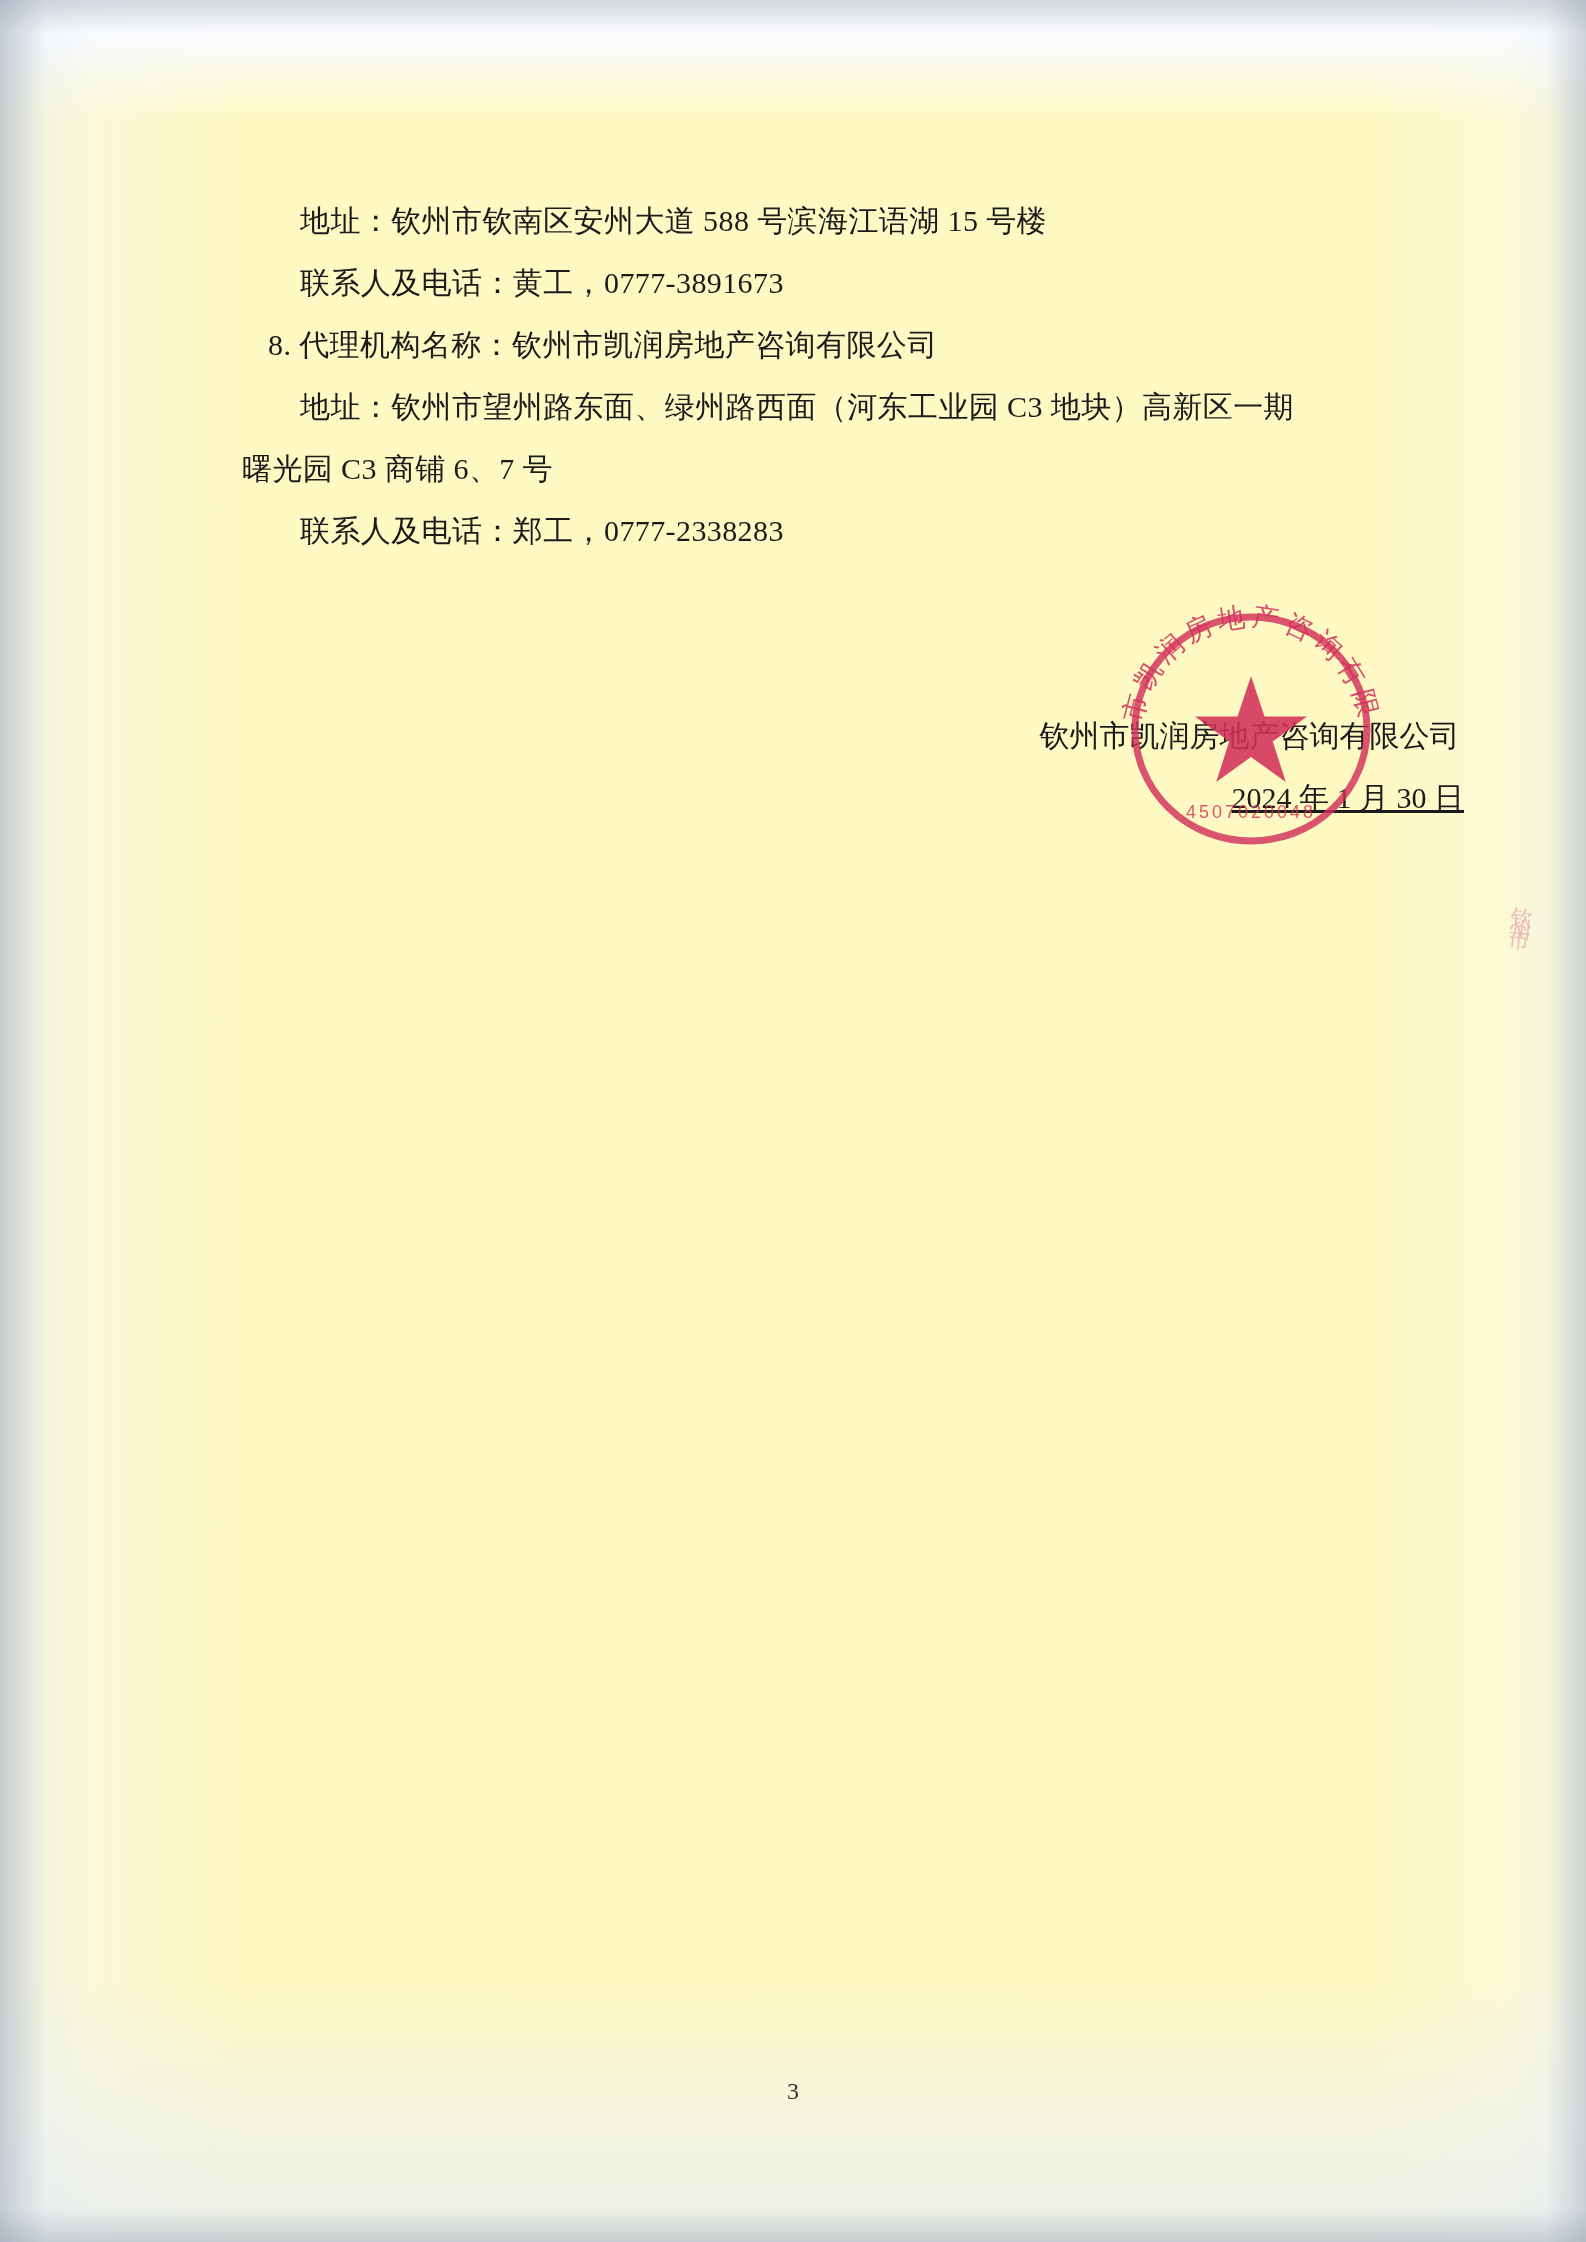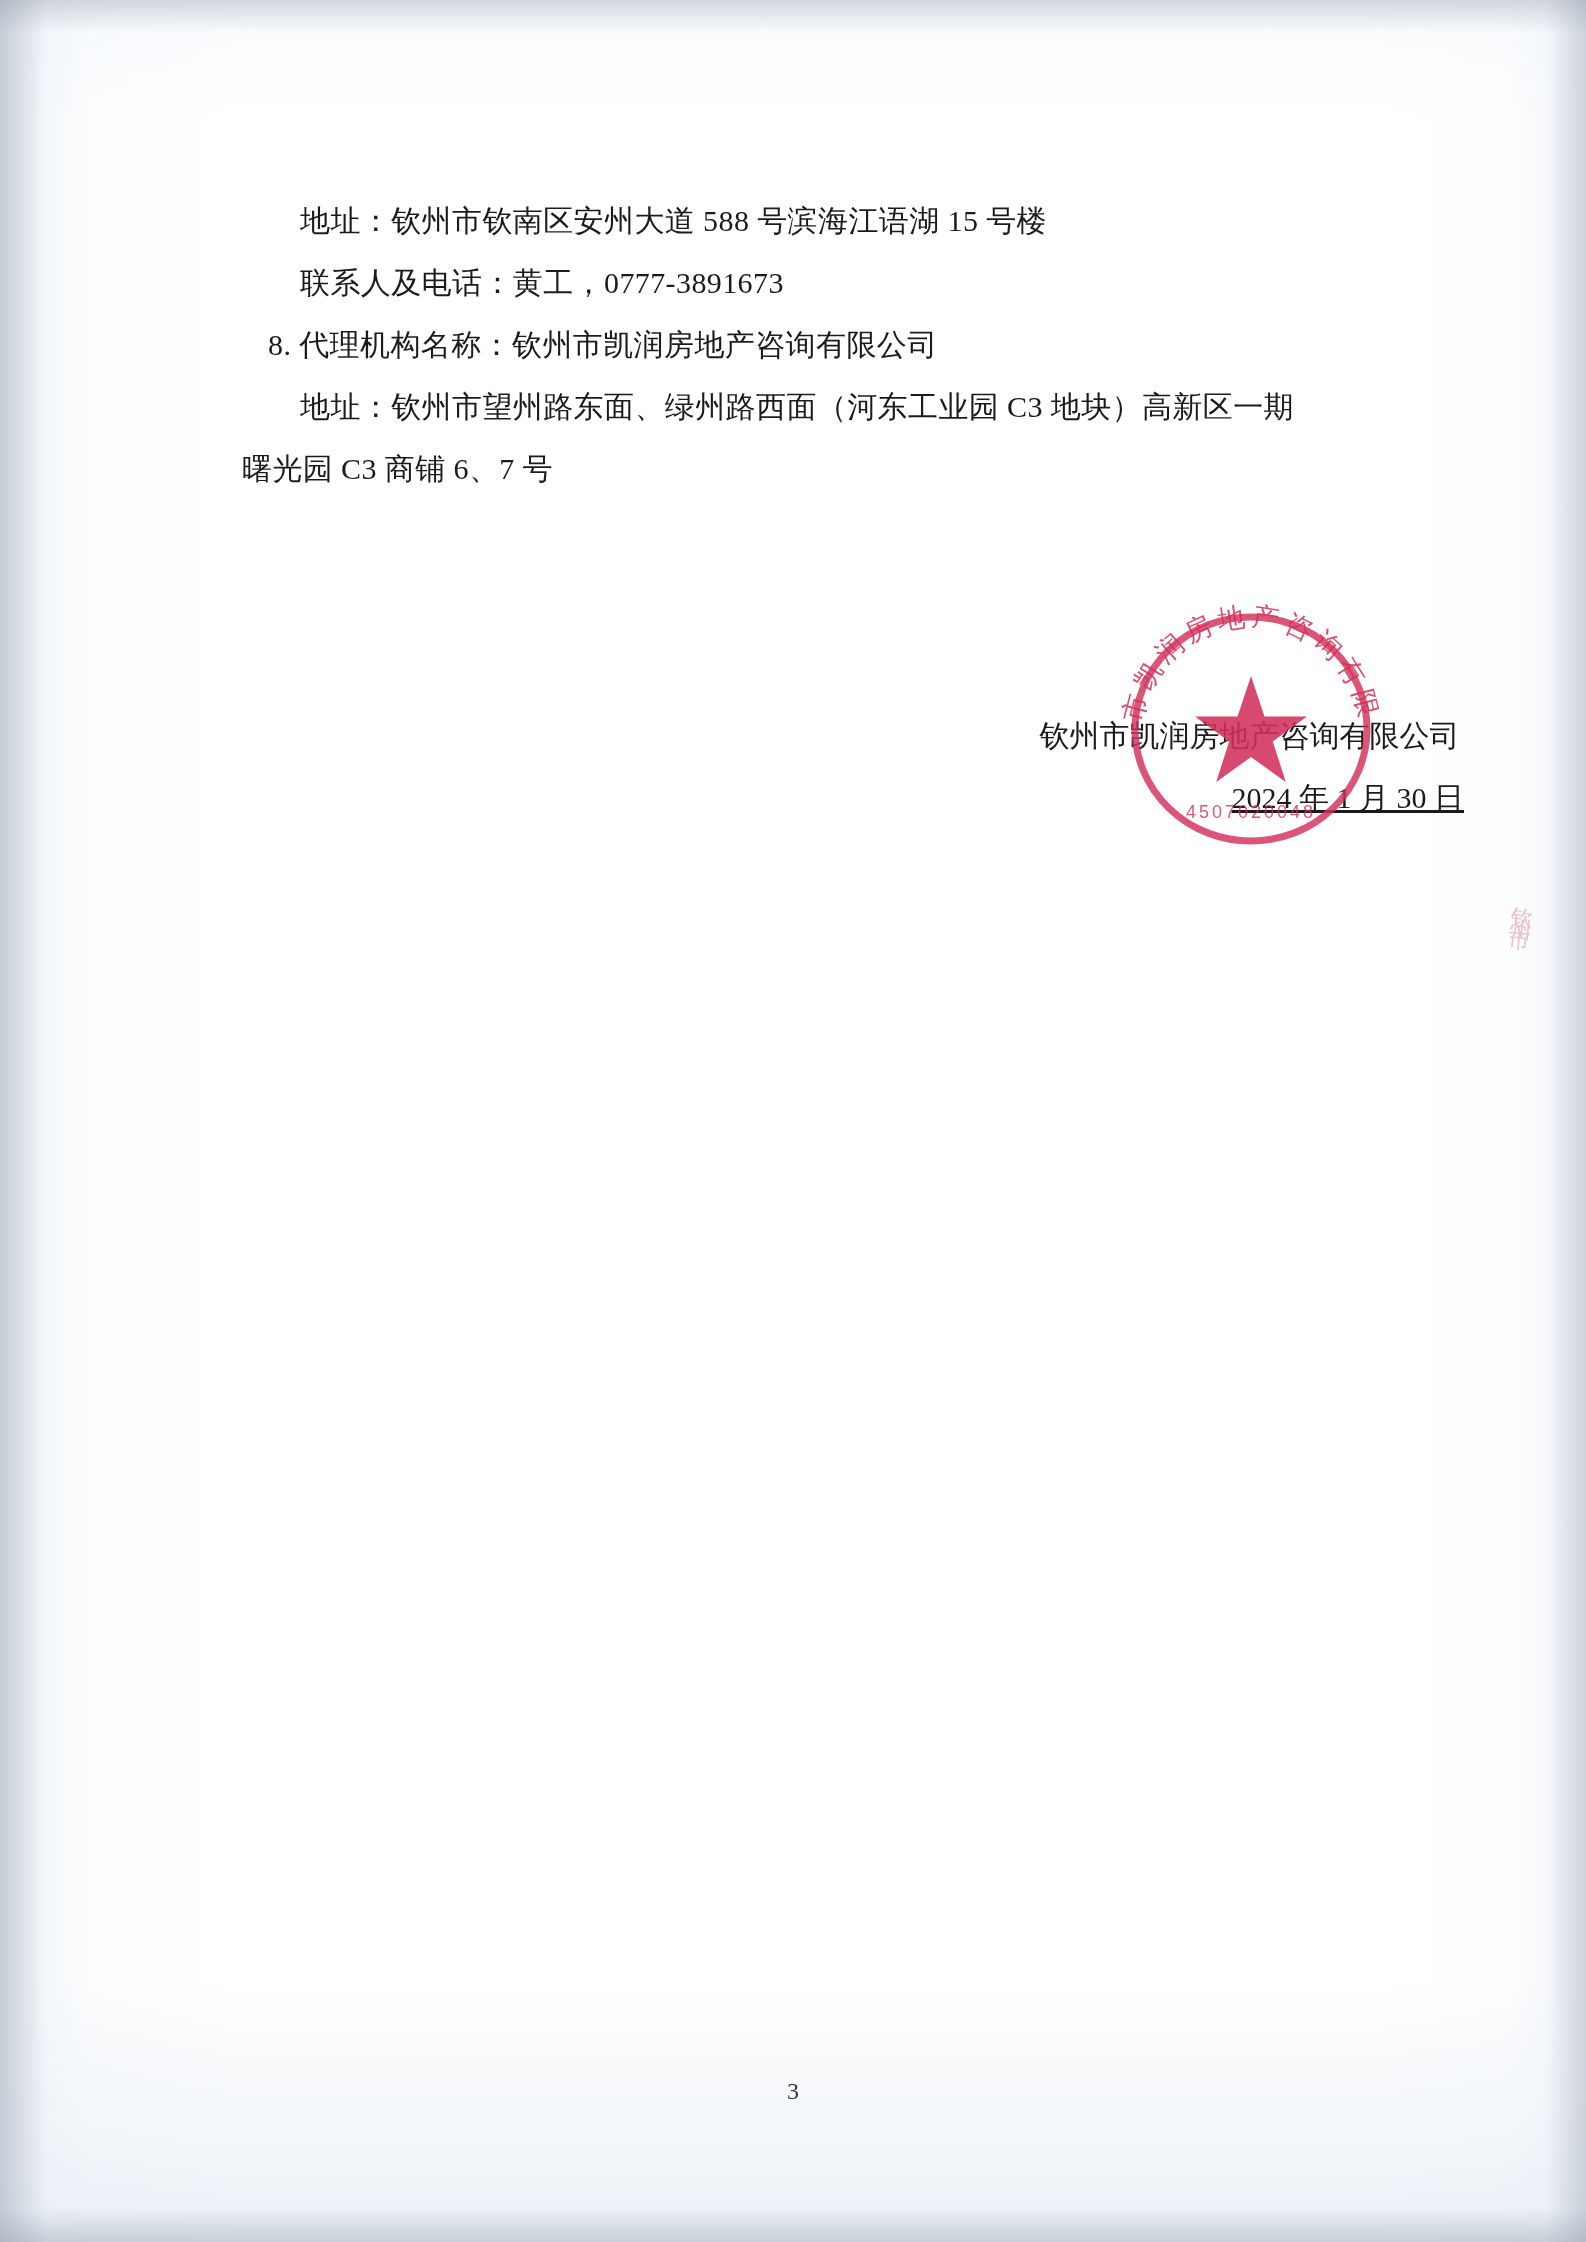--- a/index.html
+++ b/index.html
@@ -8,21 +8,21 @@
     background: #8e8e8e;
   }
   body {
     font-family: "Liberation Serif", "DejaVu Serif", serif;
   }
   .page {
     position: relative;
     width: 1586px;
     height: 2242px;
     margin: 0 auto;
-    background: #ffffff;
+    background: #fef9c3;
     overflow: hidden;
   }
   
   .scan-tint {
     position: absolute;
     inset: 0;
     background:
       linear-gradient(to right, rgba(232,238,245,0.75) 0px, rgba(245,248,252,0.35) 90px, rgba(255,255,255,0) 240px),
       linear-gradient(to left, rgba(236,241,247,0.7) 0px, rgba(248,250,253,0.3) 80px, rgba(255,255,255,0) 220px),
       linear-gradient(to bottom, rgba(255,255,255,1) 0px, rgba(250,252,254,1) 40px, rgba(255,255,255,0) 120px);
@@ -149,20 +149,21 @@
   <div class="edge-shadow-right"></div>
   <div class="edge-shadow-top"></div>
   <div class="edge-shadow-bottom"></div>
 
   <div class="content">
     <div class="para indent-1">地址：钦州市钦南区安州大道 588 号滨海江语湖 15 号楼</div>
     <div class="para indent-1">联系人及电话：黄工，0777-3891673</div>
     <div class="para indent-num">8. 代理机构名称：钦州市凯润房地产咨询有限公司</div>
     <div class="para indent-1">地址：钦州市望州路东面、绿州路西面（河东工业园 C3 地块）高新区一期</div>
     <div class="para hang">曙光园 C3 商铺 6、7 号</div>
+    <div class="para indent-1">联系人及电话：郑工，0777-2338283</div>
   </div>
 
   <div class="sign-block">
     <div>钦州市凯润房地产咨询有限公司</div>
     <div class="sign-line-2">2024 年 1 月 30 日</div>
   </div>
 
   <div class="stamp">
     <svg width="292" height="278" viewBox="0 0 292 278" xmlns="http://www.w3.org/2000/svg">
       <defs>

